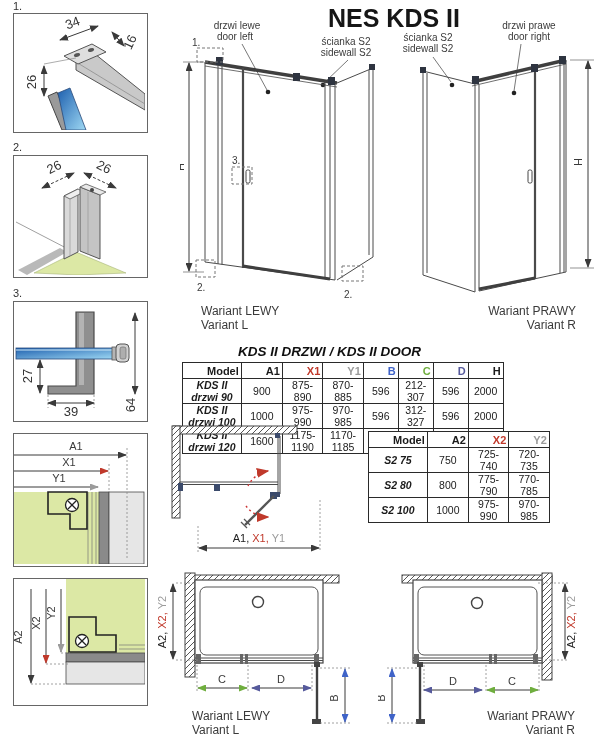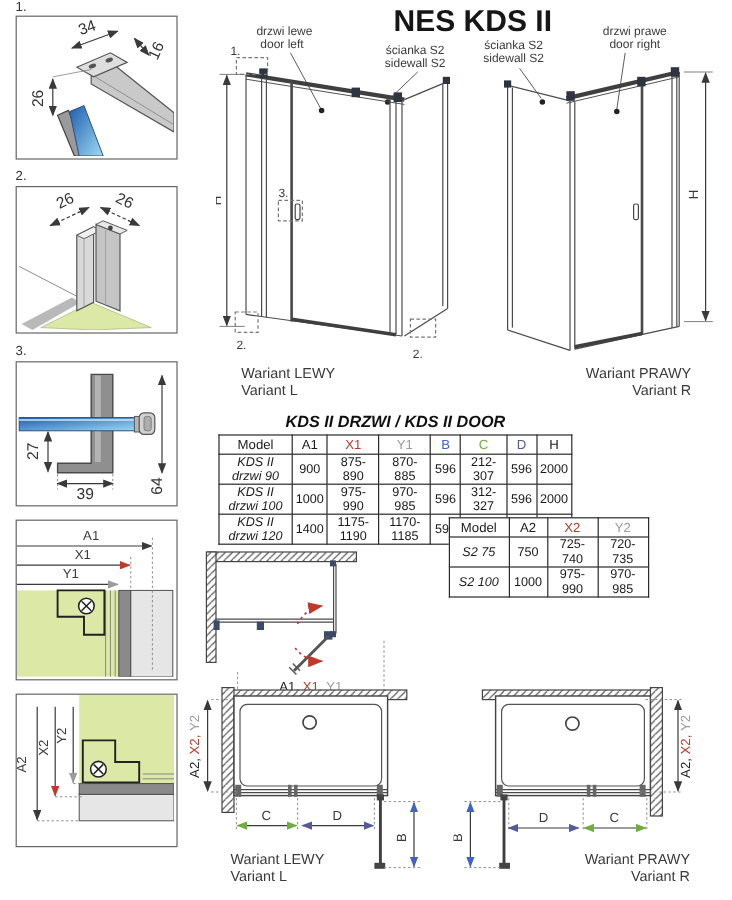--- a/index.html
+++ b/index.html
@@ -15,22 +15,22 @@
   .dim13{font-size:13px;fill:#333;}
   .ln{stroke:#4a4a4a;stroke-width:1;fill:none;}
   .dimln{stroke:#3a3a3a;stroke-width:1;fill:none;}
   .dash{stroke:#777;stroke-width:1;stroke-dasharray:3,2;fill:none;}
   .dot-ext{stroke:#888;stroke-width:0.8;stroke-dasharray:2,2;fill:none;}
   #main-title{position:absolute;left:180px;top:4px;width:428px;text-align:center;
               font-size:25px;font-weight:bold;color:#161616;letter-spacing:0px;}
   .tbl-title{font-size:13.5px;font-weight:bold;font-style:italic;text-align:center;color:#101010;}
   .spec-table{border-collapse:collapse;font-size:10.5px;color:#1a1a1a;margin:3px auto 0;background:#fff;}
   .spec-table th,.spec-table td{border:1px solid #2a2a2a;text-align:center;padding:0 2px;height:13px;}
-  .spec-table th{font-weight:normal;font-size:11px;height:15px;}
-  .spec-table td:first-child{font-weight:normal;font-style:italic;}
+  .spec-table th{font-weight:bold;font-size:11px;height:15px;padding-left:24px;}
+  .spec-table td:first-child{font-weight:bold;font-style:italic;}
   .door-table th:nth-child(3){color:#c0392b;}
   .door-table th:nth-child(4){color:#9b9b9b;}
   .door-table th:nth-child(5){color:#3f63c8;}
   .door-table th:nth-child(6){color:#6fae3e;}
   .door-table th:nth-child(7){color:#565a9c;}
   .side-table th:nth-child(3){color:#c0392b;}
   .side-table th:nth-child(4){color:#9b9b9b;}
 </style>
 </head>
 <body>
@@ -367,21 +367,21 @@
             <td>1000</td>
             <td>975-990</td>
             <td>970-985</td>
             <td>596</td>
             <td>312-327</td>
             <td>596</td>
             <td>2000</td>
       </tr>
       <tr>
         <td>KDS II drzwi 120</td>
-            <td>1400</td>
+            <td>1600</td>
             <td>1175-1190</td>
             <td>1170-1185</td>
             <td>596</td>
             <td>512-527</td>
             <td>596</td>
             <td>2000</td>
       </tr>
     </tbody>
       </table>
   </div>
@@ -401,30 +401,36 @@
         <th>X2</th>
         <th>Y2</th>
       </tr>
       <tr>
         <td>S2 75</td>
             <td>750</td>
             <td>725-740</td>
             <td>720-735</td>
       </tr>
       <tr>
+        <td>S2 80</td>
+            <td>800</td>
+            <td>775-790</td>
+            <td>770-785</td>
+      </tr>
+      <tr>
         <td>S2 100</td>
             <td>1000</td>
             <td>975-990</td>
             <td>970-985</td>
       </tr>
     </tbody>
       </table>
   </div>
 
-  <div class="abs" style="left:152px;top:454px">
+  <div class="abs" style="left:152px;top:420px">
     <svg width="180" height="140" viewBox="0 0 180 140">
       <rect x="21" y="6" width="124" height="8" fill="url(#hatch)" stroke="#444" stroke-width="1"></rect>
       <rect x="20" y="6" width="8" height="92" fill="url(#hatch)" stroke="#444" stroke-width="1"></rect>
       <g class="ln">
         <line x1="28" y1="62" x2="126" y2="62"></line>
         <line x1="28" y1="64.5" x2="126" y2="64.5"></line>
         <line x1="126" y1="15" x2="126" y2="75"></line>
         <line x1="128" y1="16" x2="128" y2="74"></line>
         <rect x="123" y="13" width="5" height="5" fill="#3b4a6b" stroke="none"></rect>
         <rect x="123" y="72" width="5" height="5" fill="#3b4a6b" stroke="none"></rect>

